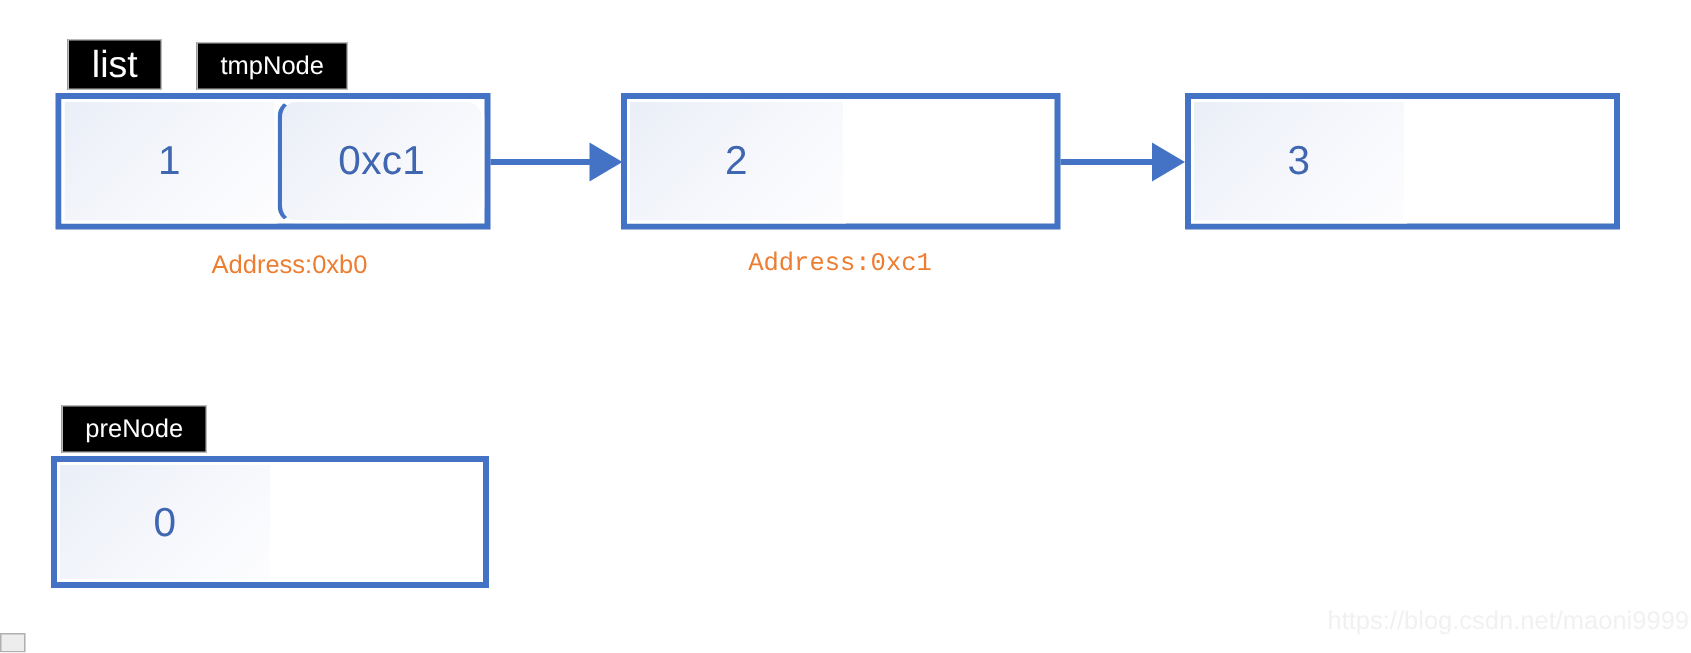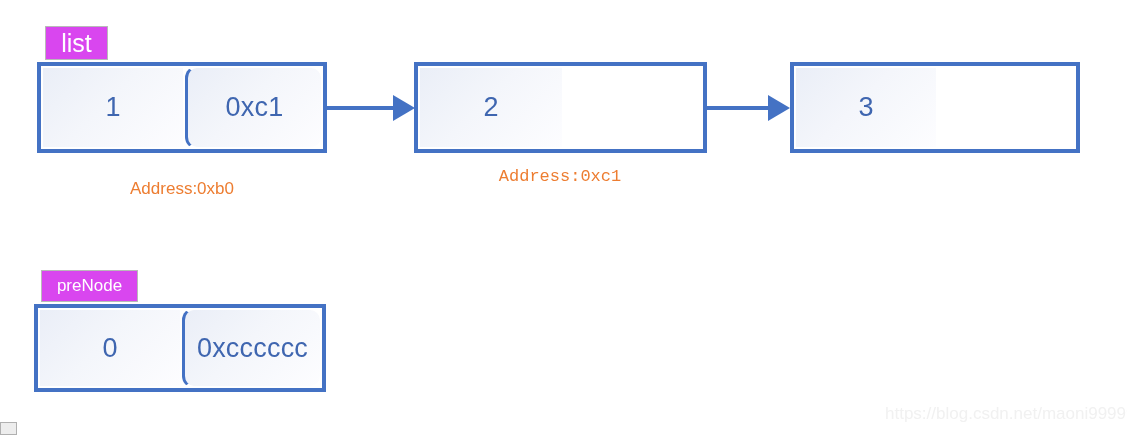--- a/index.html
+++ b/index.html
@@ -40,21 +40,21 @@
     font-family: "Liberation Sans", sans-serif;
     letter-spacing: 0.2px;
   }
   .cell.data { flex: 0 0 auto; }
   .cell.ptr  { flex: 1 1 auto; border-left: 3px solid #4472C4; border-radius: 12px; }
 
   
   .tag {
     position: absolute;
     box-sizing: border-box;
-    background: #d946ef;
+    background: #000000;
     border: 1px solid #b9b9b9;
     color: #ffffff;
     display: flex;
     align-items: center;
     justify-content: center;
     font-family: "Liberation Sans", sans-serif;
     white-space: nowrap;
   }
   .tag.big  { font-size: 25px; }
   .tag.small{ font-size: 17px; }
@@ -109,31 +109,34 @@
 </style>
 </head>
 <body>
 
 <div id="canvas">
 
   <div class="tag big" style="left:45px; top:26px; width:63px; height:34px;">
     <span>list</span>
   </div>
 
+  <div class="tag small" style="left:131px; top:28px; width:101px; height:32px;">
+    <span>tmpNode</span>
+  </div>
 
   <div class="node" style="left:37px; top:62px; width:290px; height:91px;">
     <div class="cell data" style="width:144px;">
       <span>1</span>
     </div>
     <div class="cell ptr">
       <span>0xc1</span>
     </div>
   </div>
 
-  <div class="addr" style="left:62px; top:167px; width:240px;margin-top:12px;">Address:0xb0</div>
+  <div class="addr" style="left:73px; top:167px; width:240px;">Address:0xb0</div>
 
   <div class="arrow" style="left:327px; top:94px; width:88px; height:28px;">
     <div class="shaft" style="width:70px;"></div>
     <div class="head"></div>
   </div>
 
 
   <div class="node" style="left:414px; top:62px; width:293px; height:91px;">
     <div class="cell data" style="width:146px;">
       <span>2</span>
@@ -155,23 +158,20 @@
 
 
   <div class="tag small" style="left:41px; top:270px; width:97px; height:32px;">
     <span>preNode</span>
   </div>
 
   <div class="node" style="left:34px; top:304px; width:292px; height:88px;">
     <div class="cell data" style="width:144px;">
       <span>0</span>
     </div>
-    <div class="cell ptr">
-      <span>0xcccccc</span>
-    </div>
   </div>
 
 
   <div class="watermark" style="left:885px; top:404px;">https://blog.csdn.net/maoni99999</div>
 
   <div class="corner-mark" style="left:0px; top:422px; width:17px; height:13px;"></div>
 
 </div>
 
 </body></html>

